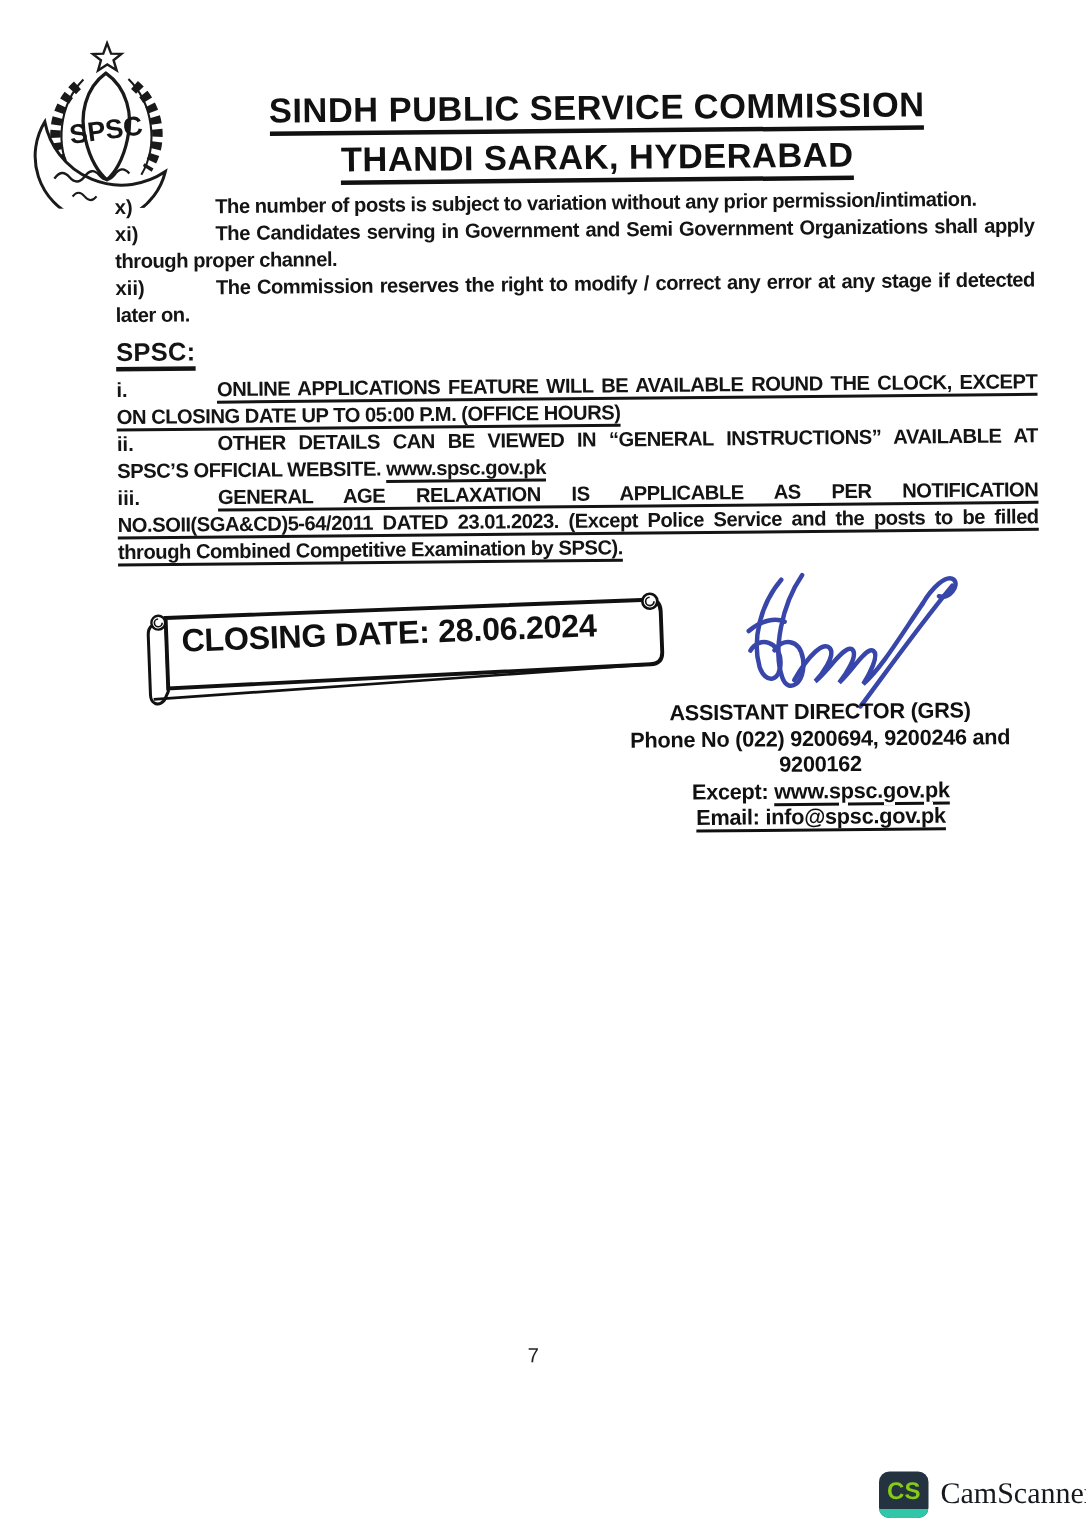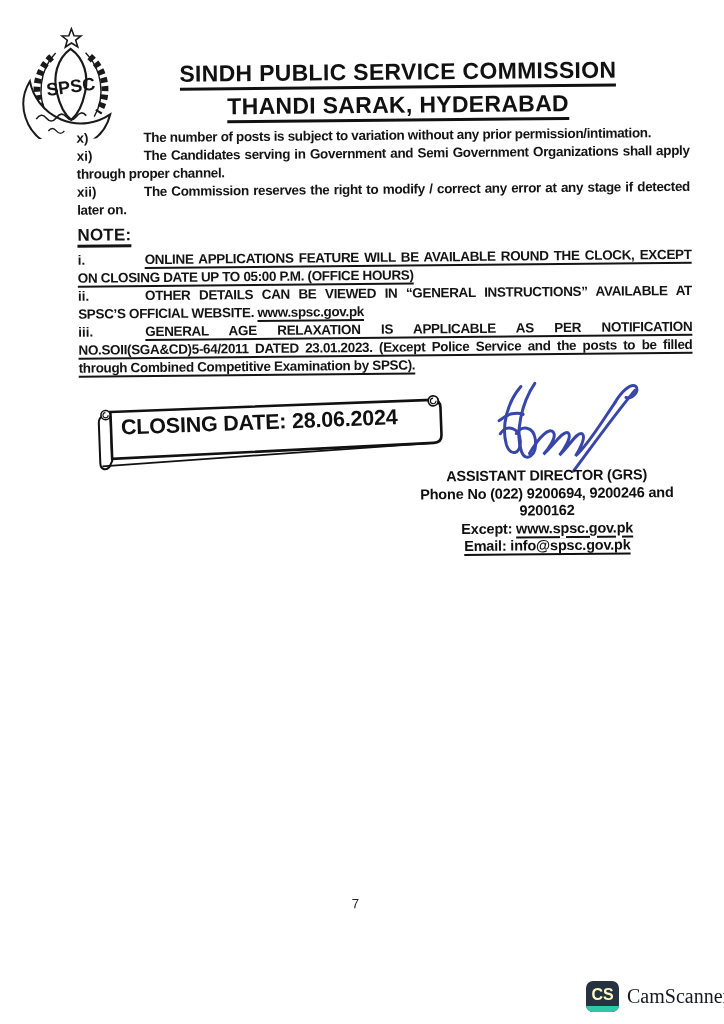--- a/index.html
+++ b/index.html
@@ -66,21 +66,21 @@
 
   
   .watermark {
     position:absolute; left:586px; top:981px; display:flex; align-items:center; gap:8px;
   }
   .cs-badge {
     position:relative; width:33px; height:31px; background:#25323f; border-radius:7px;
     display:flex; align-items:center; justify-content:center; overflow:hidden;
   }
   .cs-badge .cs-strip { position:absolute; left:0; right:0; bottom:0; height:6px; background:#2fc7a7; }
-  .cs-badge .cs-text { color:#fef9c3; font-size:16px; font-weight:bold; margin-top:-4px; letter-spacing:0; }
+  .cs-badge .cs-text { color:#84cc16; font-size:16px; font-weight:bold; margin-top:-4px; letter-spacing:0; }
   .wm-label { font-family:"Liberation Serif", serif; font-size:20px; color:#15191e; }
 </style>
 </head>
 <body>
 
 <div class="sheet">
   <div class="tilt">
 
     <div class="logo">
       <svg viewBox="0 0 104 112" width="104" height="112">
@@ -108,21 +108,21 @@
       <span class="h-line"><span>SINDH PUBLIC SERVICE COMMISSION</span></span>
       <span class="h-line"><span>THANDI SARAK, HYDERABAD</span></span>
     </div>
 
     <div class="body-items">
       <p class="item"><span class="lbl">x)</span><span>The number of posts is subject to variation without any prior permission/intimation.</span></p>
       <p class="item"><span class="lbl">xi)</span><span>The Candidates serving in Government and Semi Government Organizations shall apply through proper channel.</span></p>
       <p class="item"><span class="lbl">xii)</span><span>The Commission reserves the right to modify / correct any error at any stage if detected later on.</span></p>
     </div>
 
-    <div class="note-heading">NOTE:</div>
+    <div class="note-heading">SPSC:</div>
     <div class="note-items">
       <p class="item"><span class="lbl">i.</span><span class="ul">ONLINE APPLICATIONS FEATURE WILL BE AVAILABLE ROUND THE CLOCK, EXCEPT ON CLOSING DATE UP TO 05:00 P.M. (OFFICE HOURS)</span></p>
       <p class="item"><span class="lbl">ii.</span><span>OTHER DETAILS CAN BE VIEWED IN “GENERAL INSTRUCTIONS” AVAILABLE AT SPSC’S OFFICIAL WEBSITE. </span><span class="ul">www.spsc.gov.pk</span></p>
       <p class="item"><span class="lbl">iii.</span><span class="ul">GENERAL AGE RELAXATION IS APPLICABLE AS PER NOTIFICATION NO.SOII(SGA&amp;CD)5-64/2011 DATED 23.01.2023. (Except Police Service and the posts to be filled through Combined Competitive Examination by SPSC).</span></p>
     </div>
 
     <div class="banner">
       <svg viewBox="0 0 360 70" width="360" height="70">
         <g fill="#ffffff" stroke="#111111">
 

